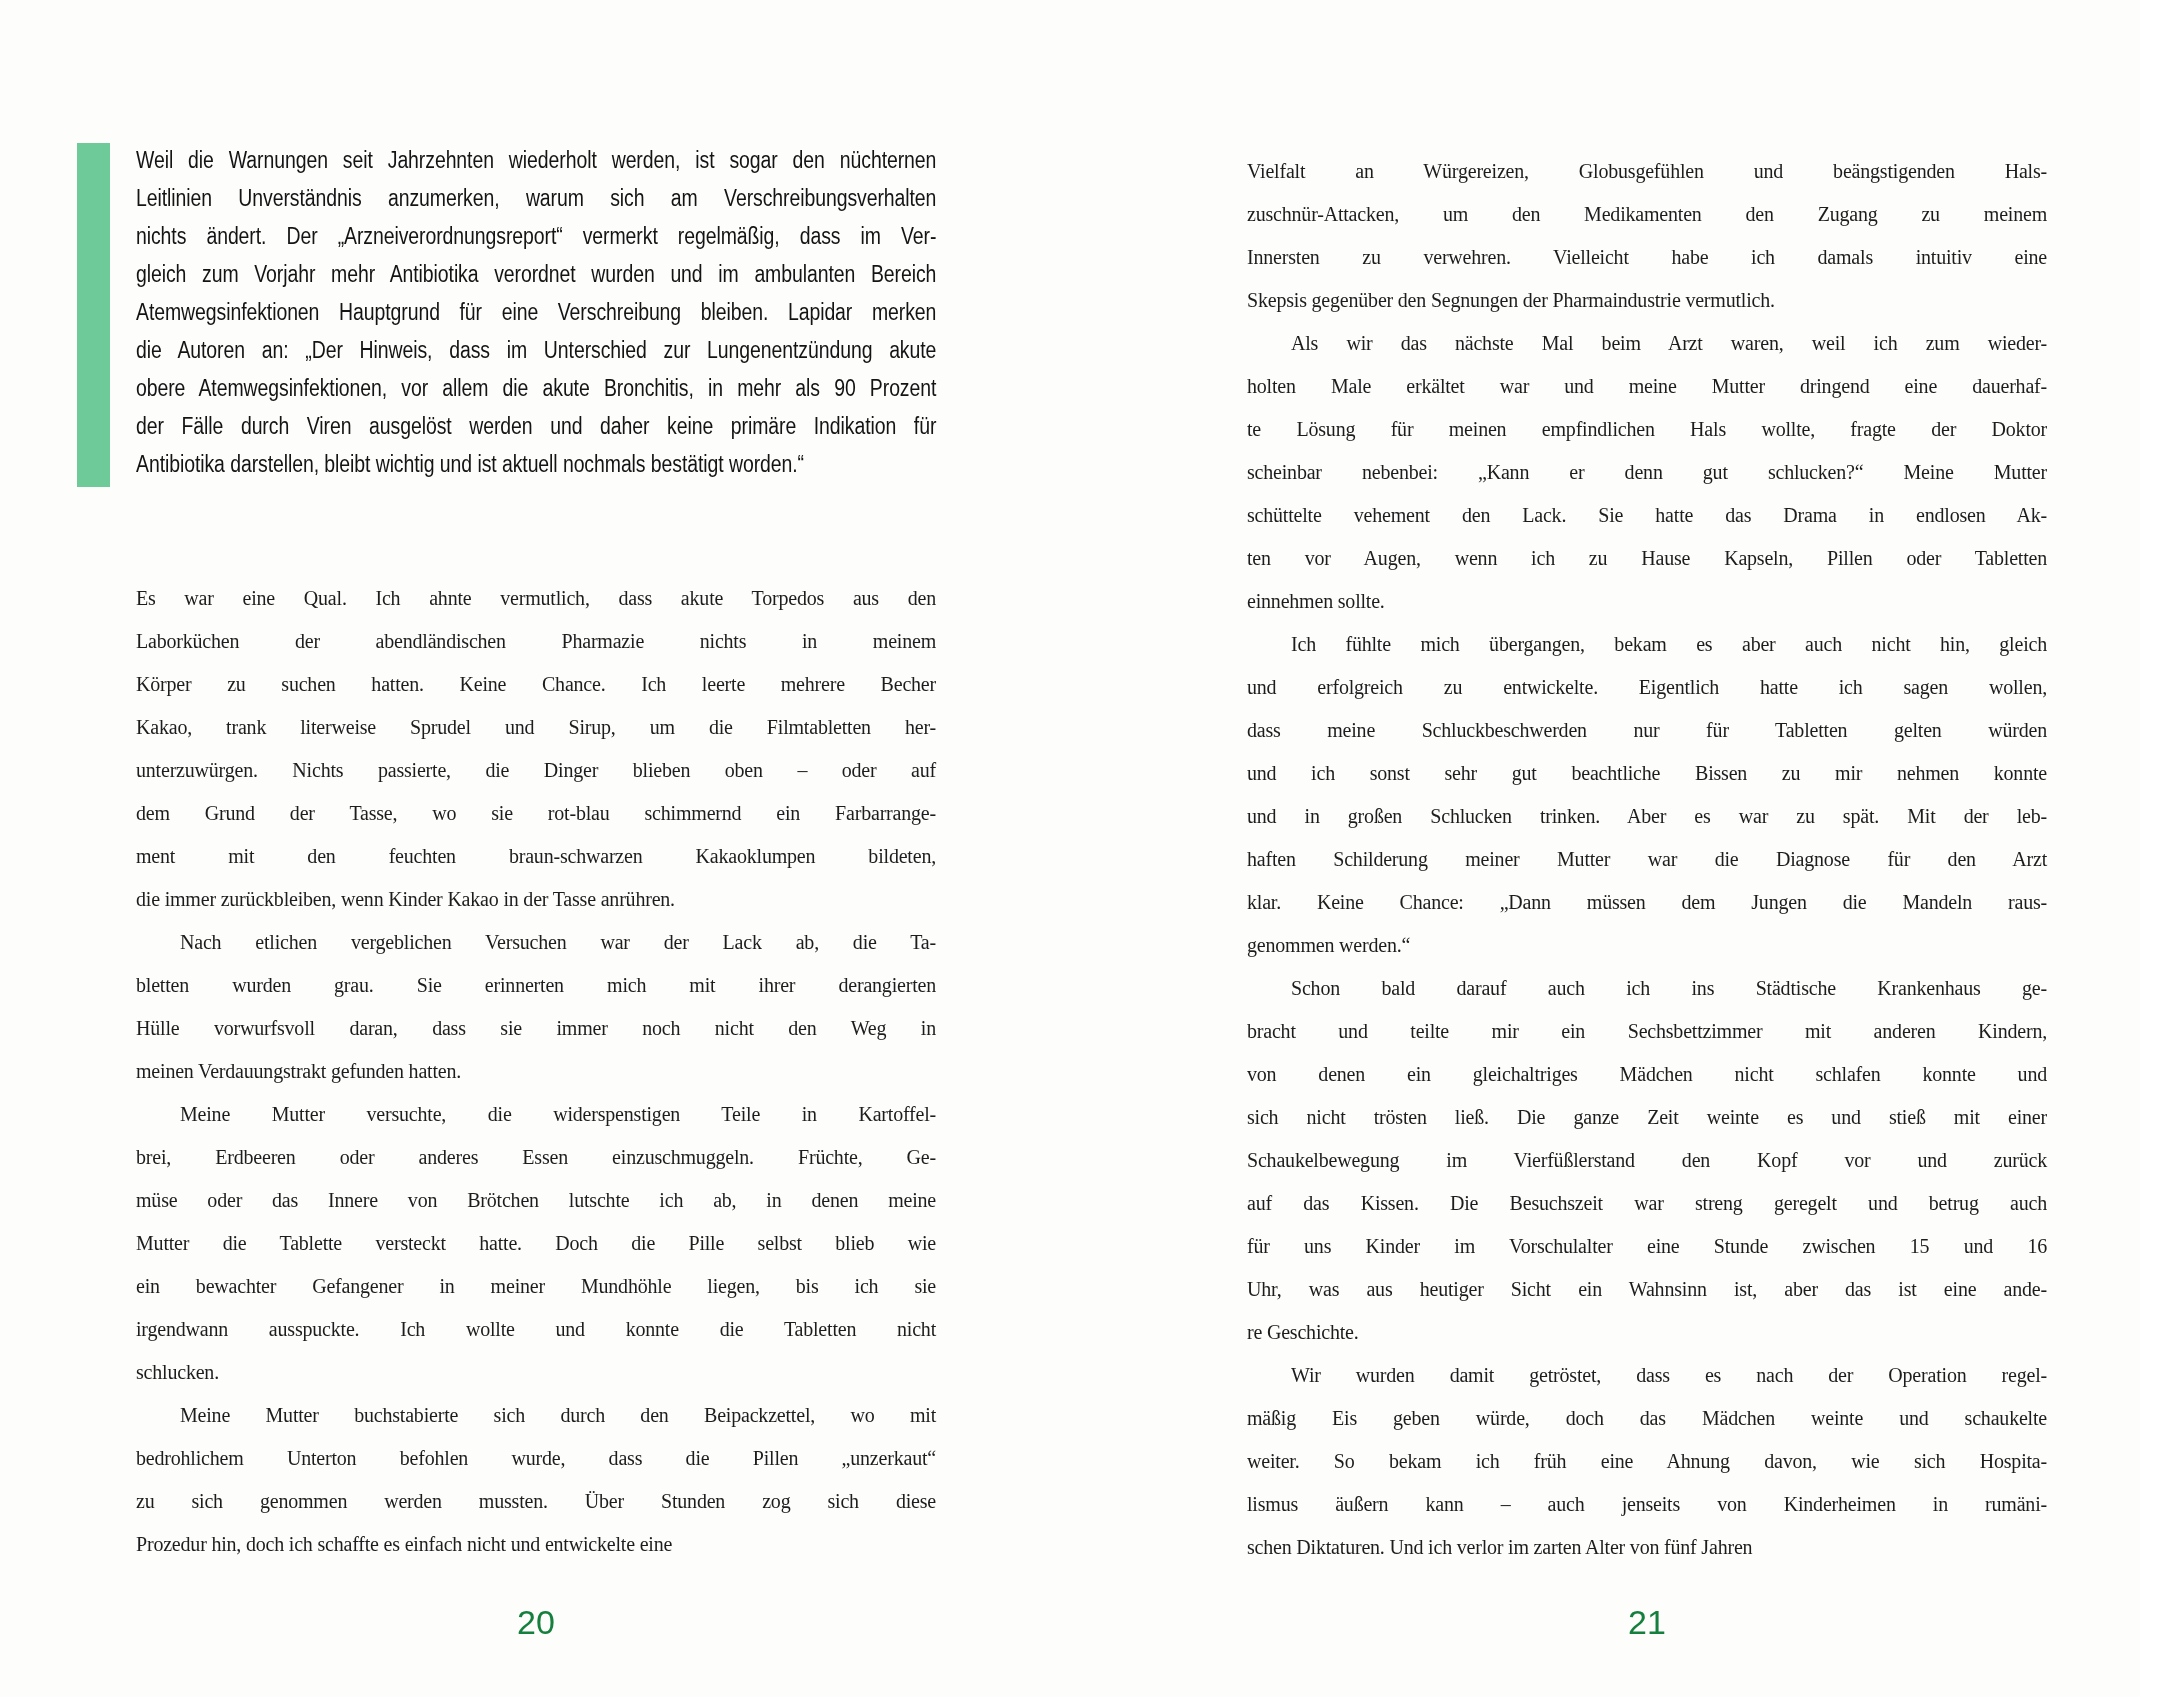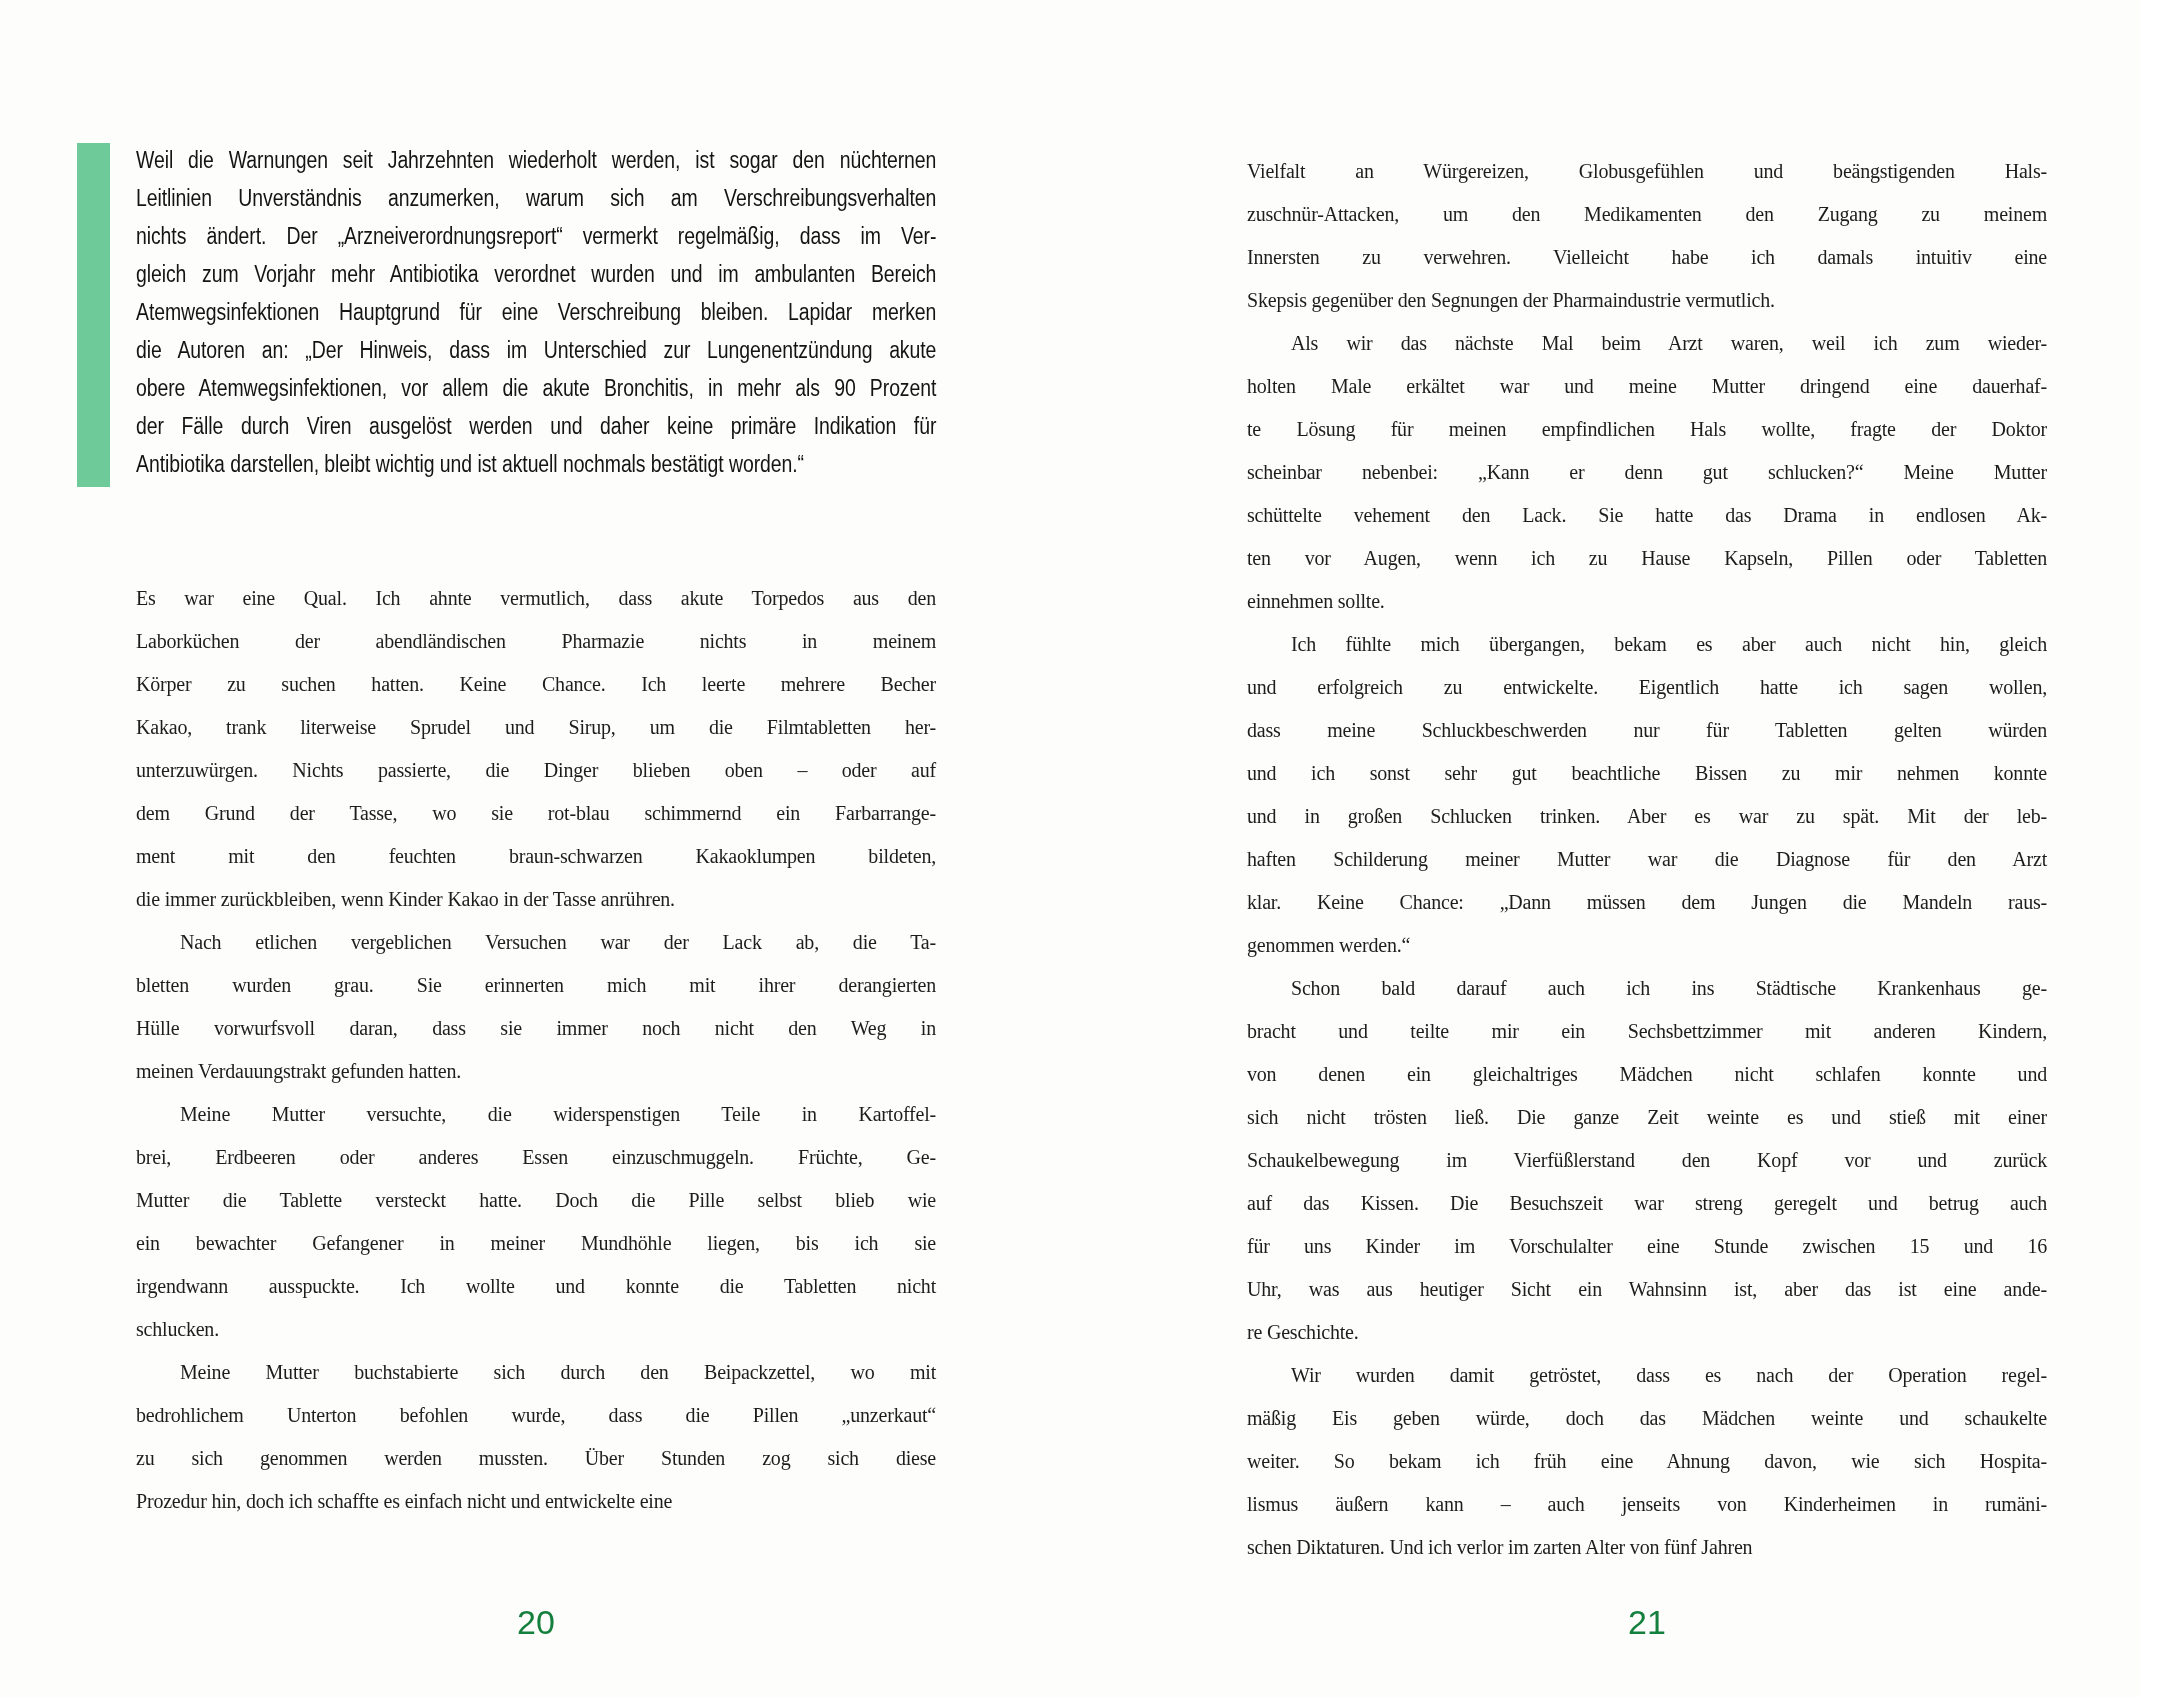--- a/index.html
+++ b/index.html
@@ -109,20 +109,21 @@
         </div>
         <div class="para">
           <div class="line indent">Nach etlichen vergeblichen Versuchen war der Lack ab, die Ta-</div>
           <div class="line">bletten wurden grau. Sie erinnerten mich mit ihrer derangierten</div>
           <div class="line">Hülle vorwurfsvoll daran, dass sie immer noch nicht den Weg in</div>
           <div class="line para-end">meinen Verdauungstrakt gefunden hatten.</div>
         </div>
         <div class="para">
           <div class="line indent">Meine Mutter versuchte, die widerspenstigen Teile in Kartoffel-</div>
           <div class="line">brei, Erdbeeren oder anderes Essen einzuschmuggeln. Früchte, Ge-</div>
+          <div class="line">müse oder das Innere von Brötchen lutschte ich ab, in denen meine</div>
           <div class="line">Mutter die Tablette versteckt hatte. Doch die Pille selbst blieb wie</div>
           <div class="line">ein bewachter Gefangener in meiner Mundhöhle liegen, bis ich sie</div>
           <div class="line">irgendwann ausspuckte. Ich wollte und konnte die Tabletten nicht</div>
           <div class="line para-end">schlucken.</div>
         </div>
         <div class="para">
           <div class="line indent">Meine Mutter buchstabierte sich durch den Beipackzettel, wo mit</div>
           <div class="line">bedrohlichem Unterton befohlen wurde, dass die Pillen „unzerkaut“</div>
           <div class="line">zu sich genommen werden mussten. Über Stunden zog sich diese</div>
           <div class="line para-end">Prozedur hin, doch ich schaffte es einfach nicht und entwickelte eine</div>

